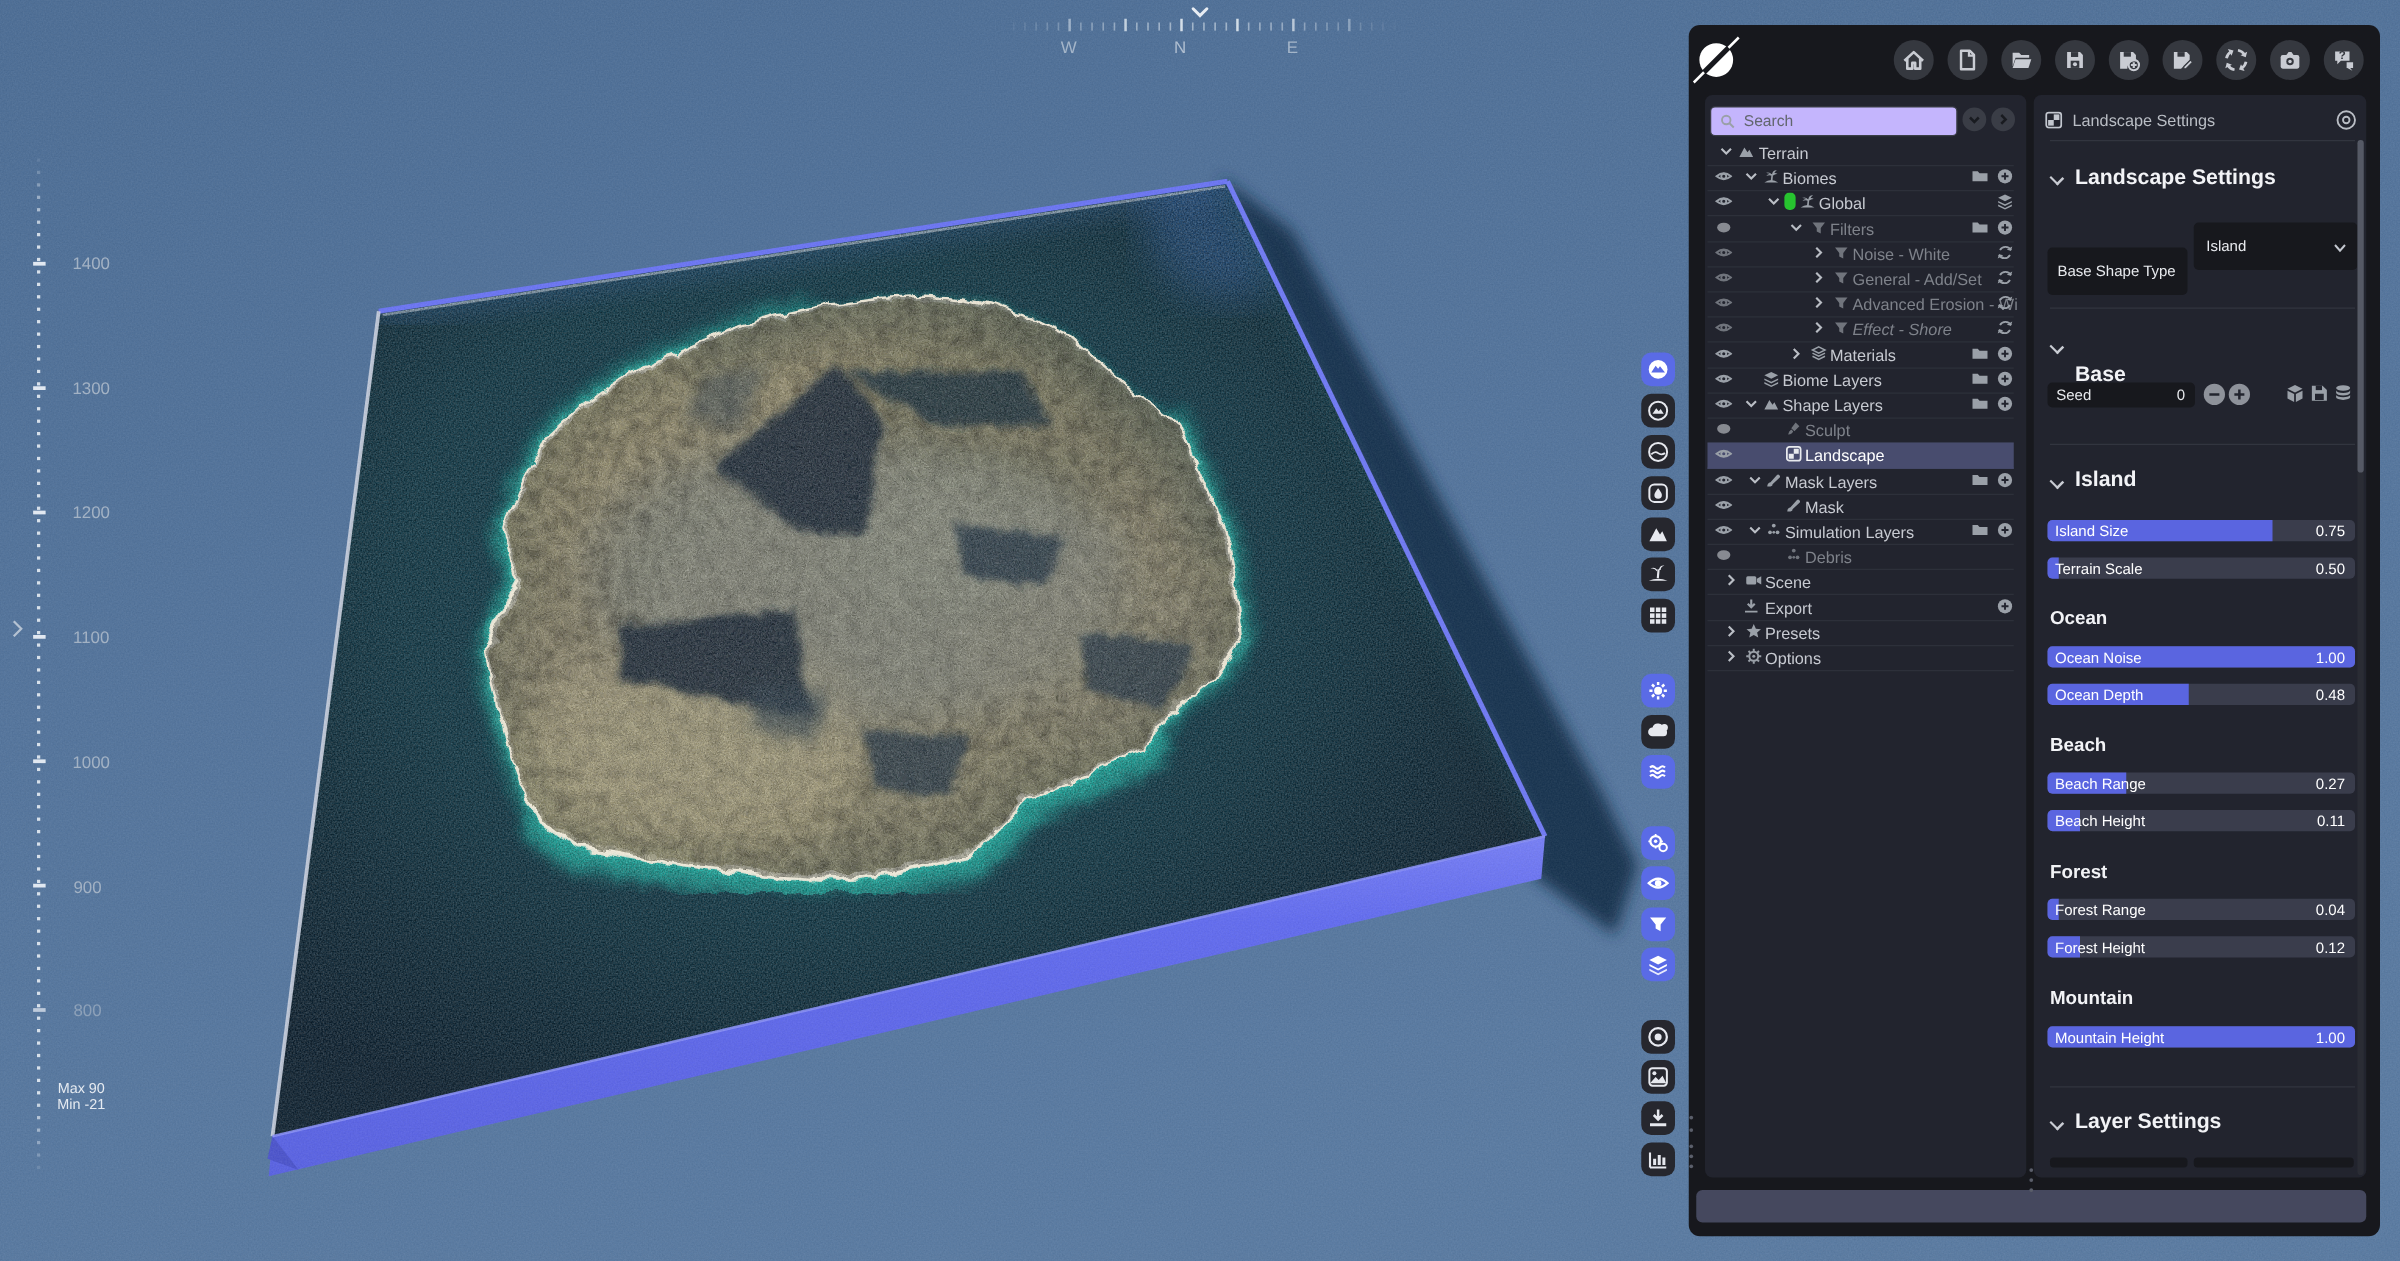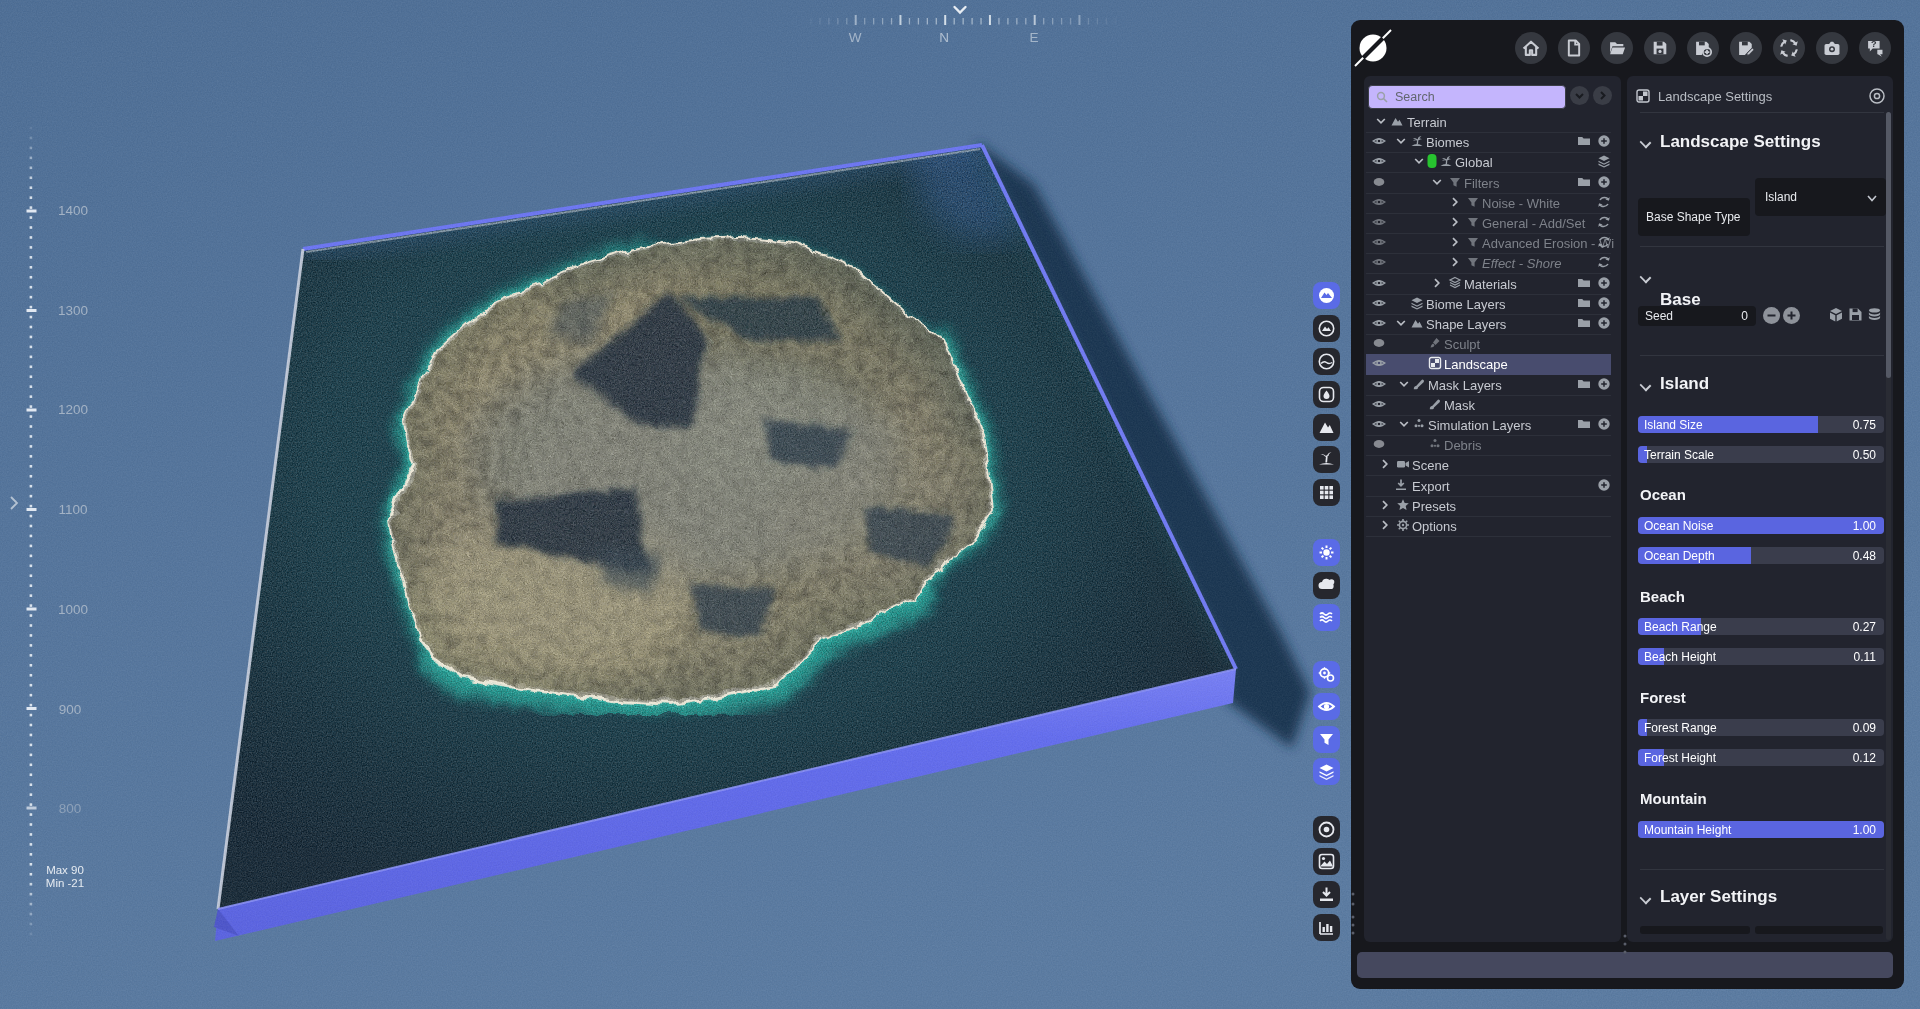--- a/index.html
+++ b/index.html
@@ -986,21 +986,21 @@
         </div>
         <div class="slider" style="top:572px">
           <div class="sfill" style="width:26px;"></div>
           <span class="slbl">Beach Height</span>
           <span class="sval">0.11</span>
         </div>
         <div class="gheading" style="left:13px;top:613px">Forest</div>
         <div class="slider" style="top:643px">
           <div class="sfill" style="width:9px;"></div>
           <span class="slbl">Forest Range</span>
-          <span class="sval">0.09</span>
+          <span class="sval">0.04</span>
         </div>
         <div class="slider" style="top:673px">
           <div class="sfill" style="width:26px;"></div>
           <span class="slbl">Forest Height</span>
           <span class="sval">0.12</span>
         </div>
         <div class="gheading" style="left:13px;top:714px">Mountain</div>
         <div class="slider" style="top:744.5px">
           <div class="sfill" style="width:246px;border-radius:4px;"></div>
           <span class="slbl">Mountain Height</span>

